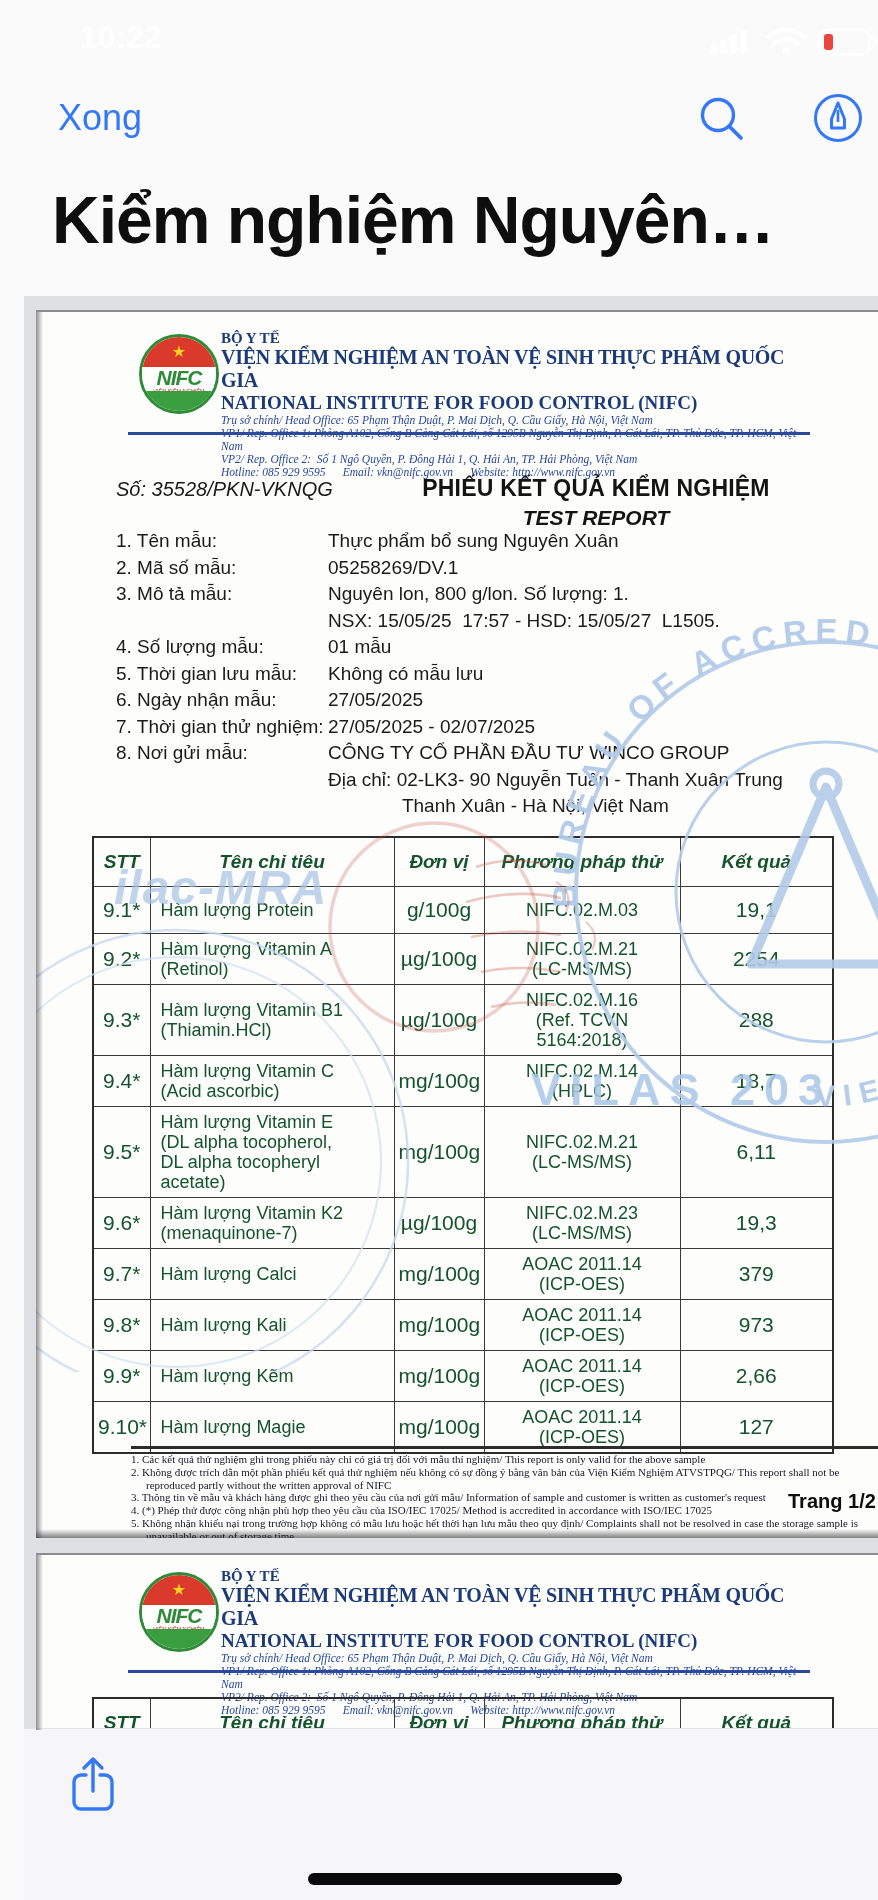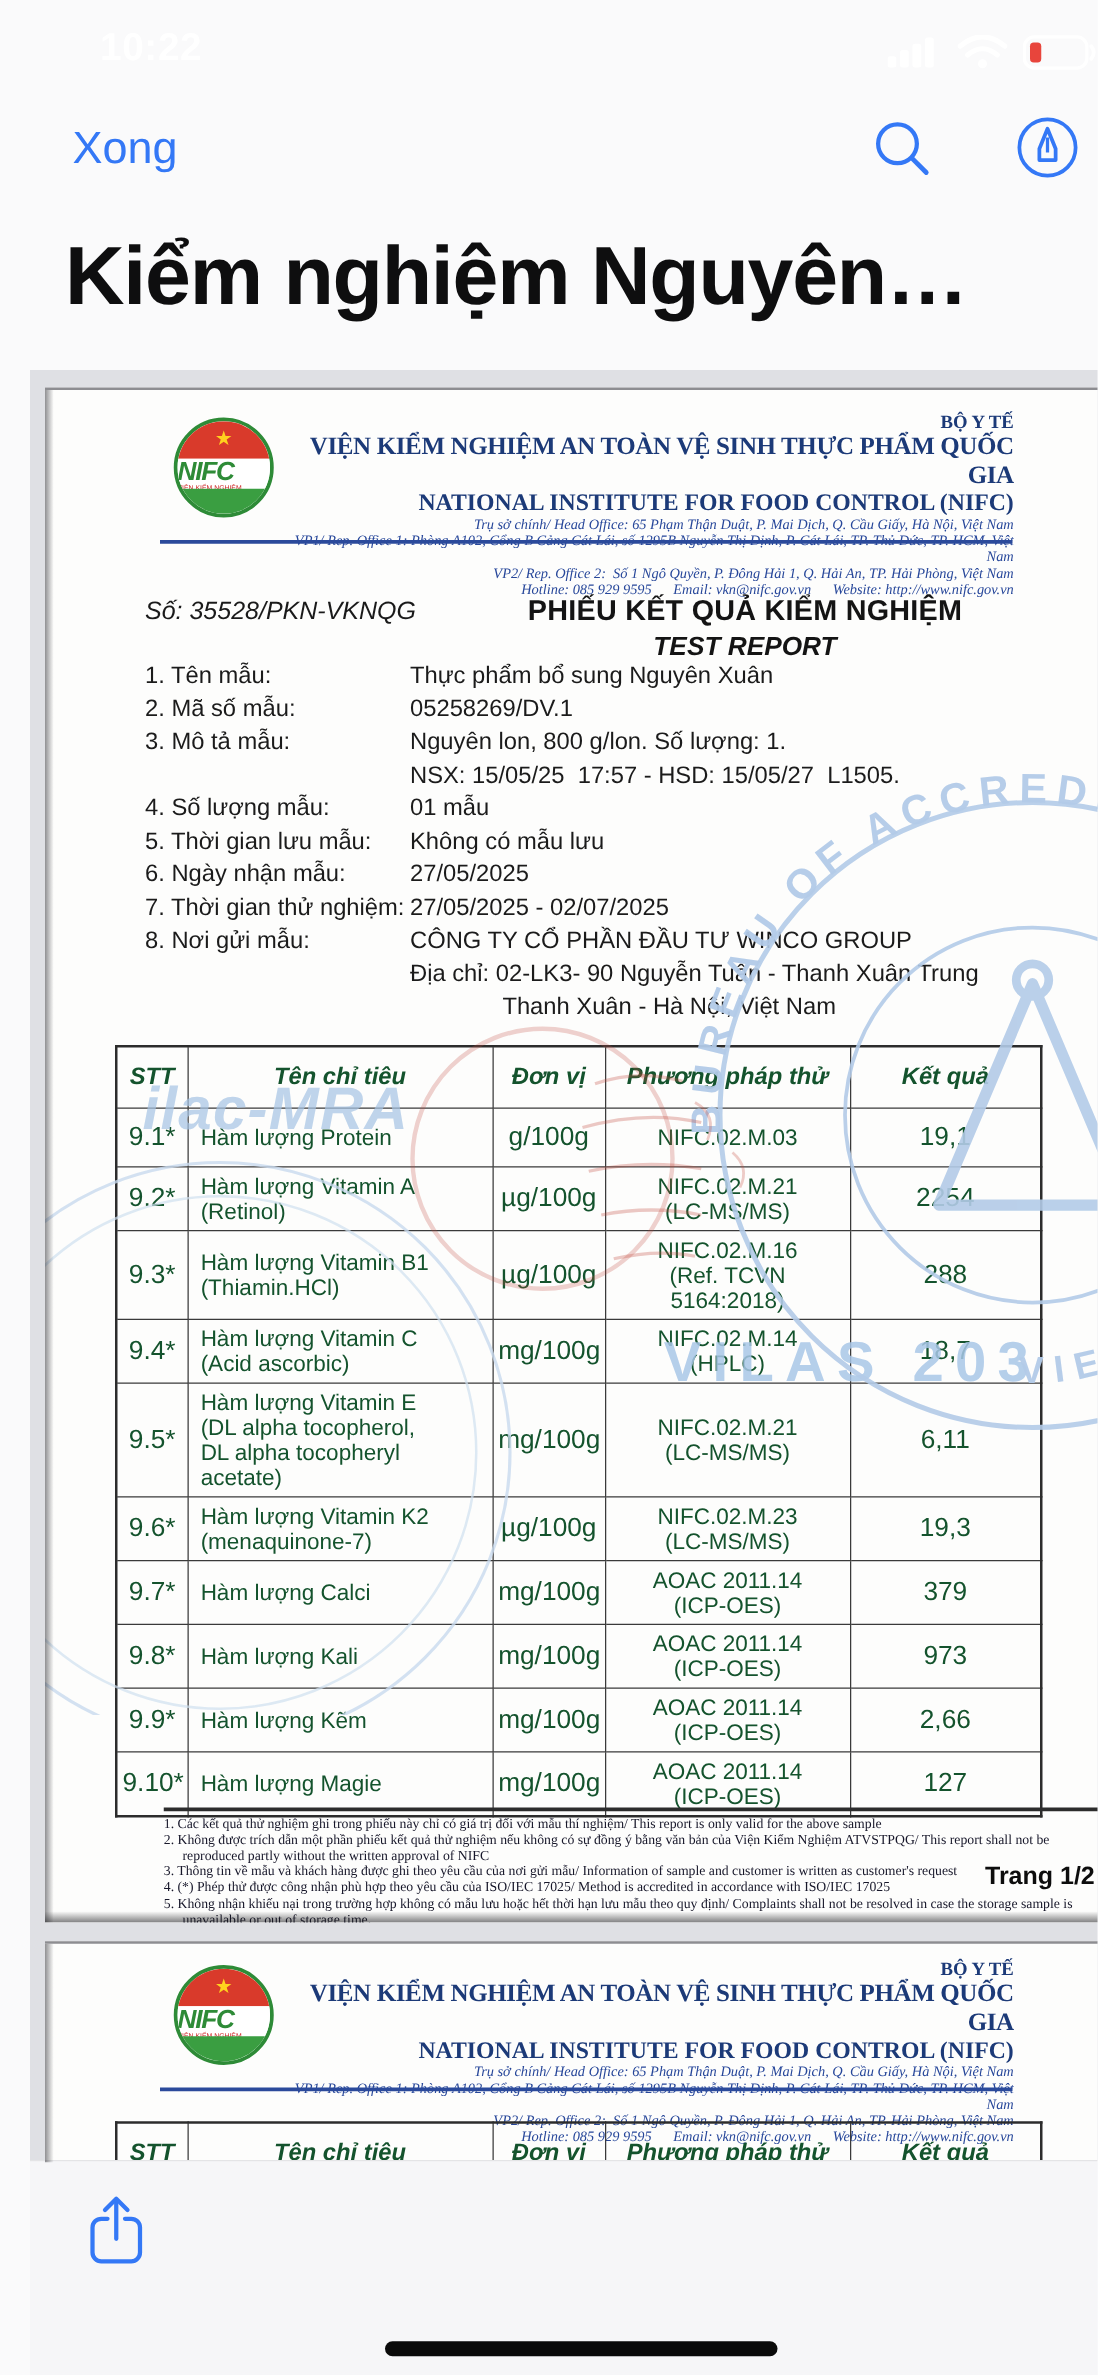--- a/index.html
+++ b/index.html
@@ -29,25 +29,25 @@
   .page-1::after{content:"";position:absolute;left:0;right:0;bottom:0;height:9px;z-index:5;
         background:linear-gradient(0deg,rgba(25,25,28,.55),rgba(25,25,28,0));}
   .page-2{top:1257px;height:175px;}
 
   
   .letterhead{position:absolute;left:0;top:0;width:854px;}
   .nifc-logo{position:absolute;left:103px;top:22px;width:80px;height:80px;border-radius:50%;
              border:3px solid #2e8b37;overflow:hidden;background:#fff;box-sizing:border-box;}
   .logo-red{position:absolute;left:0;top:0;width:100%;height:40%;background:#d93a2b;display:flex;align-items:center;justify-content:center;}
   .logo-star{color:#ffd21e;font-size:16px;line-height:1;}
-  .logo-band{position:absolute;left:0;top:40%;width:100%;height:33%;background:#fff;}
+  .logo-band{position:absolute;left:0;top:40%;width:100%;height:33%;background:#fff;text-align:center;}
   .logo-nifc{font-size:21px;font-weight:700;color:#2e8b37;letter-spacing:-1px;line-height:22px;font-style:italic;}
   .logo-sub{font-size:5.5px;color:#c22;line-height:5px;}
   .logo-green{position:absolute;left:0;top:73%;width:100%;height:27%;background:#3a9e41;}
-  .lh-text{position:absolute;left:185px;top:18px;width:590px;text-align:right;color:#1c3a78;
+  .lh-text{position:absolute;left:185px;top:18px;width:590px;text-align:left;color:#1c3a78;
            font-family:"Liberation Serif",serif;}
   .lh-ministry{font-size:15px;font-weight:700;line-height:16px;}
   .lh-vi{font-size:20px;font-weight:700;line-height:23px;letter-spacing:-.3px;}
   .lh-en{font-size:19px;font-weight:700;line-height:22px;}
   .lh-addr{font-size:11.5px;font-style:italic;color:#27479a;line-height:13px;white-space:pre-wrap;}
   .lh-rule{position:absolute;left:92px;top:120px;width:682px;height:3px;background:#2b4a9b;}
 
   
   .report-no{position:absolute;left:80px;top:166px;font-size:20px;font-style:italic;color:#1a1a1a;}
   .report-title{position:absolute;left:330px;top:163px;width:460px;text-align:center;

